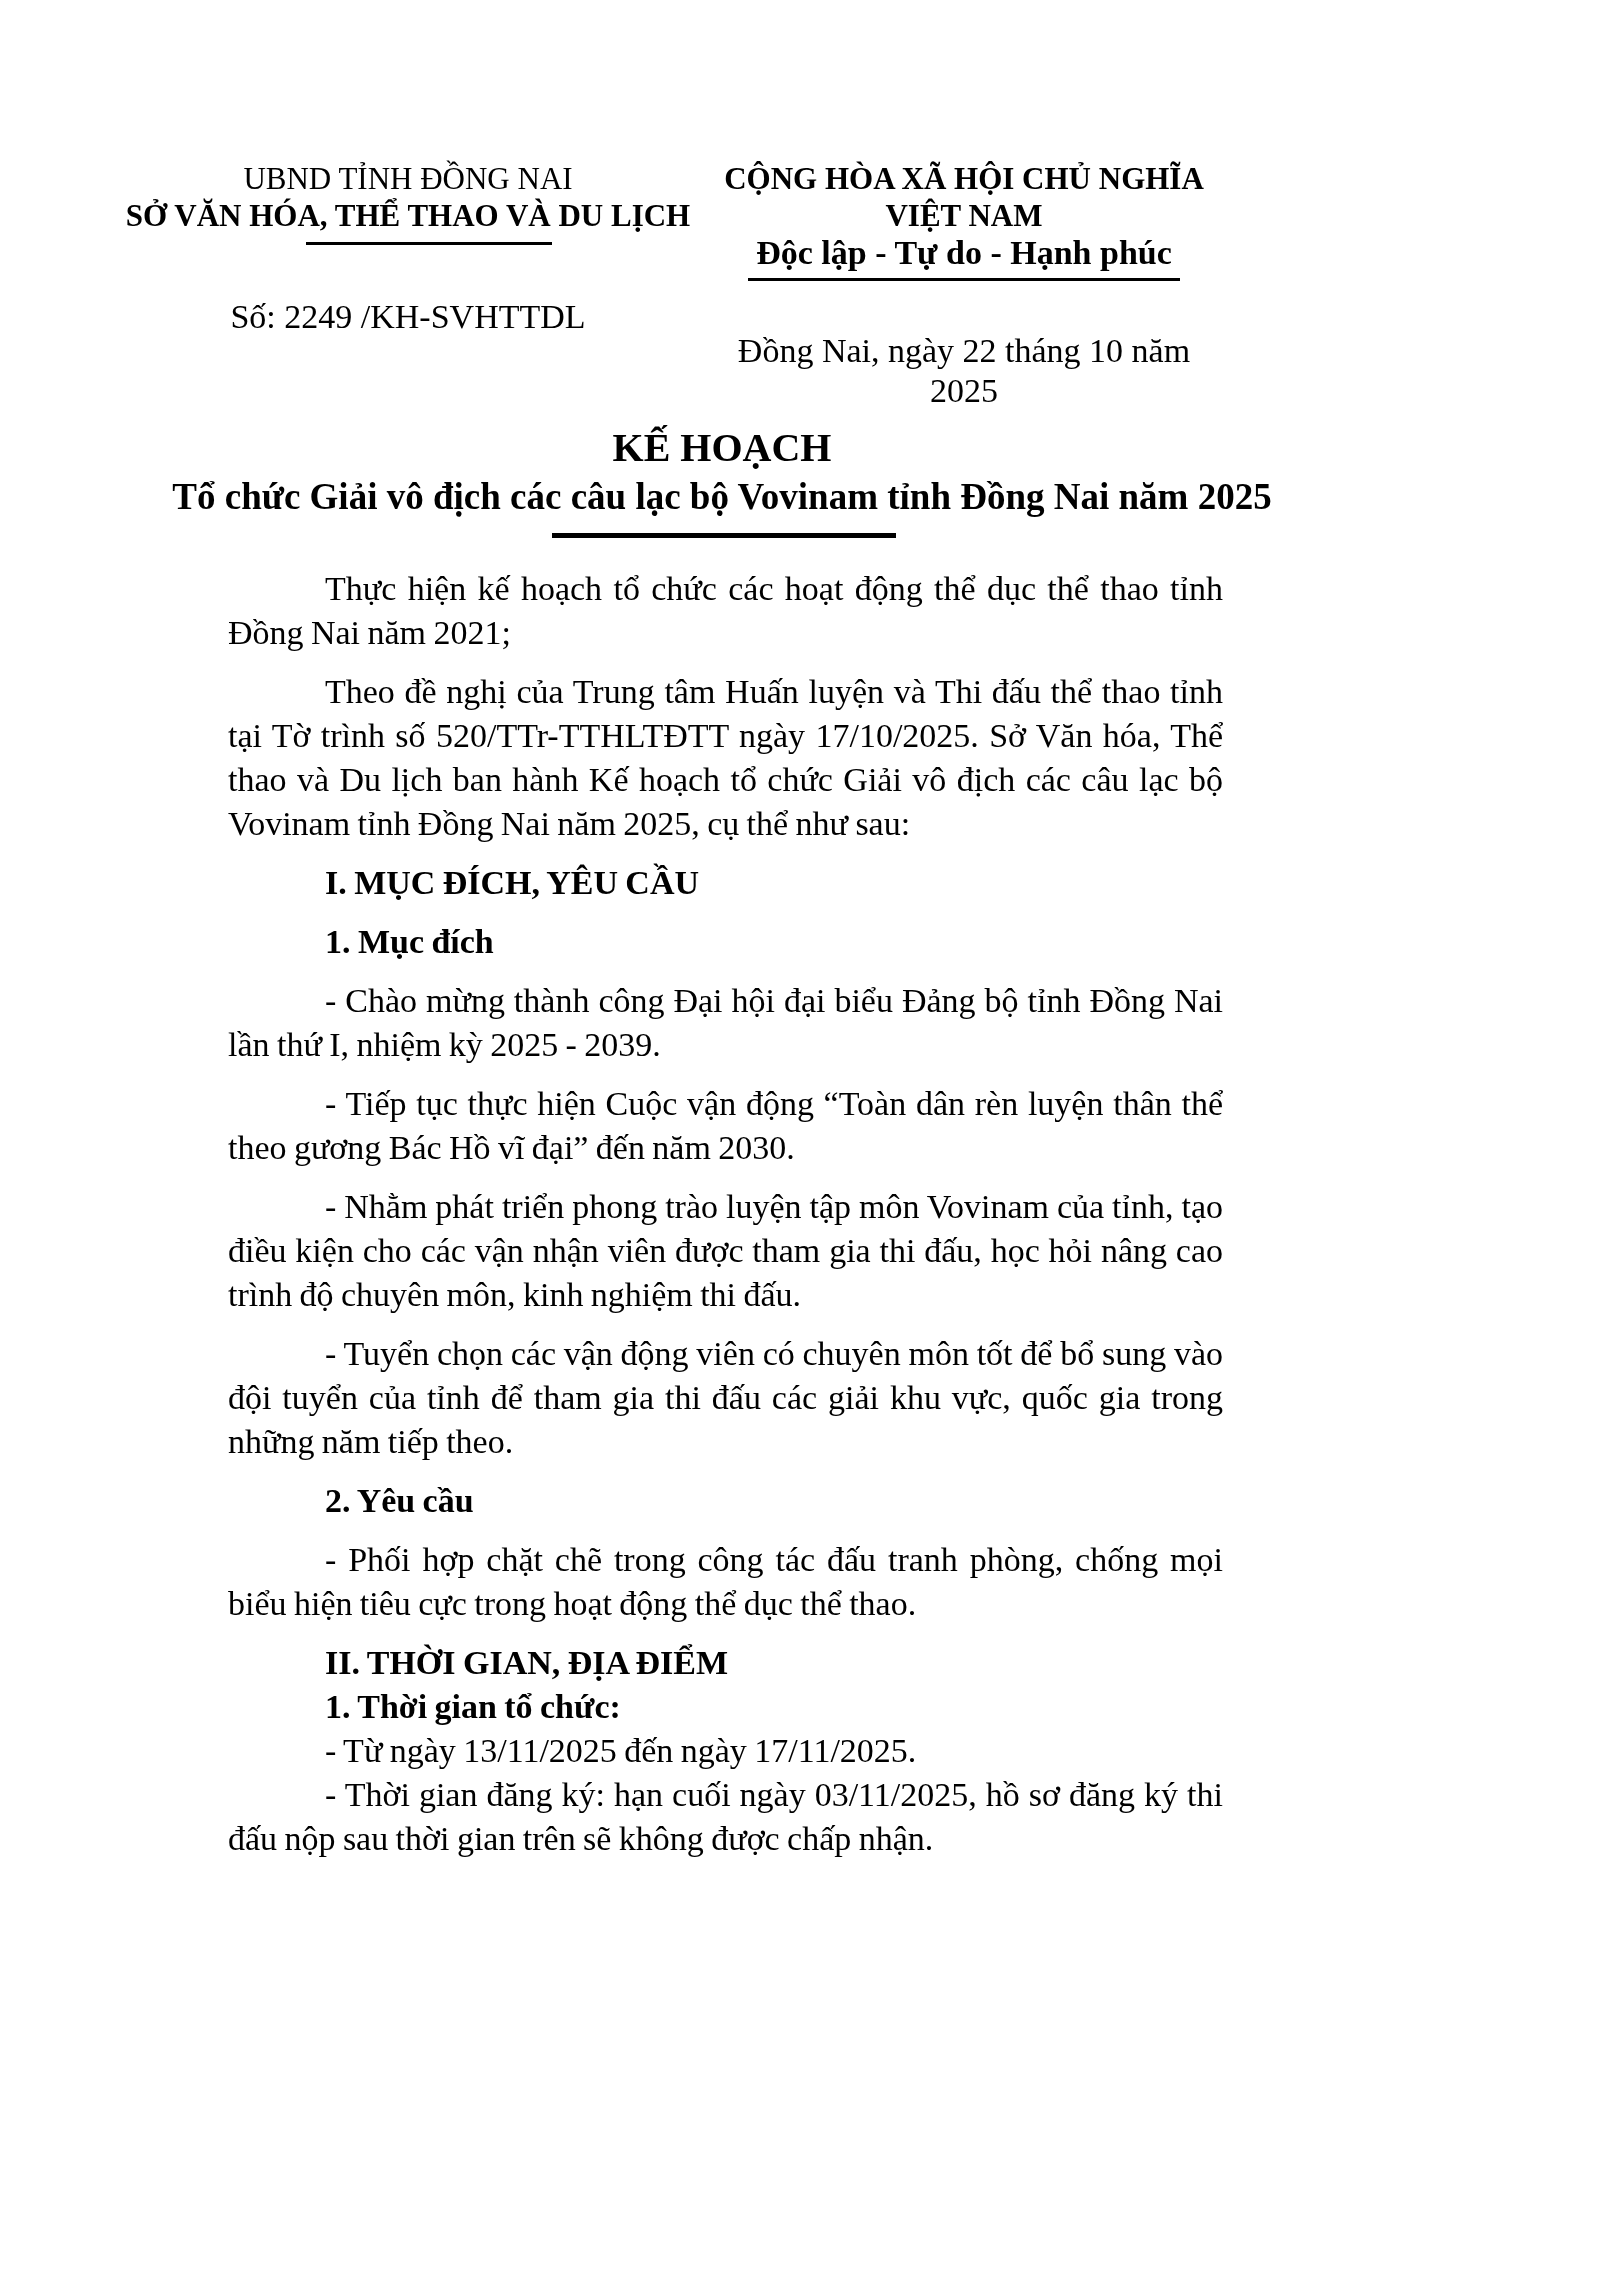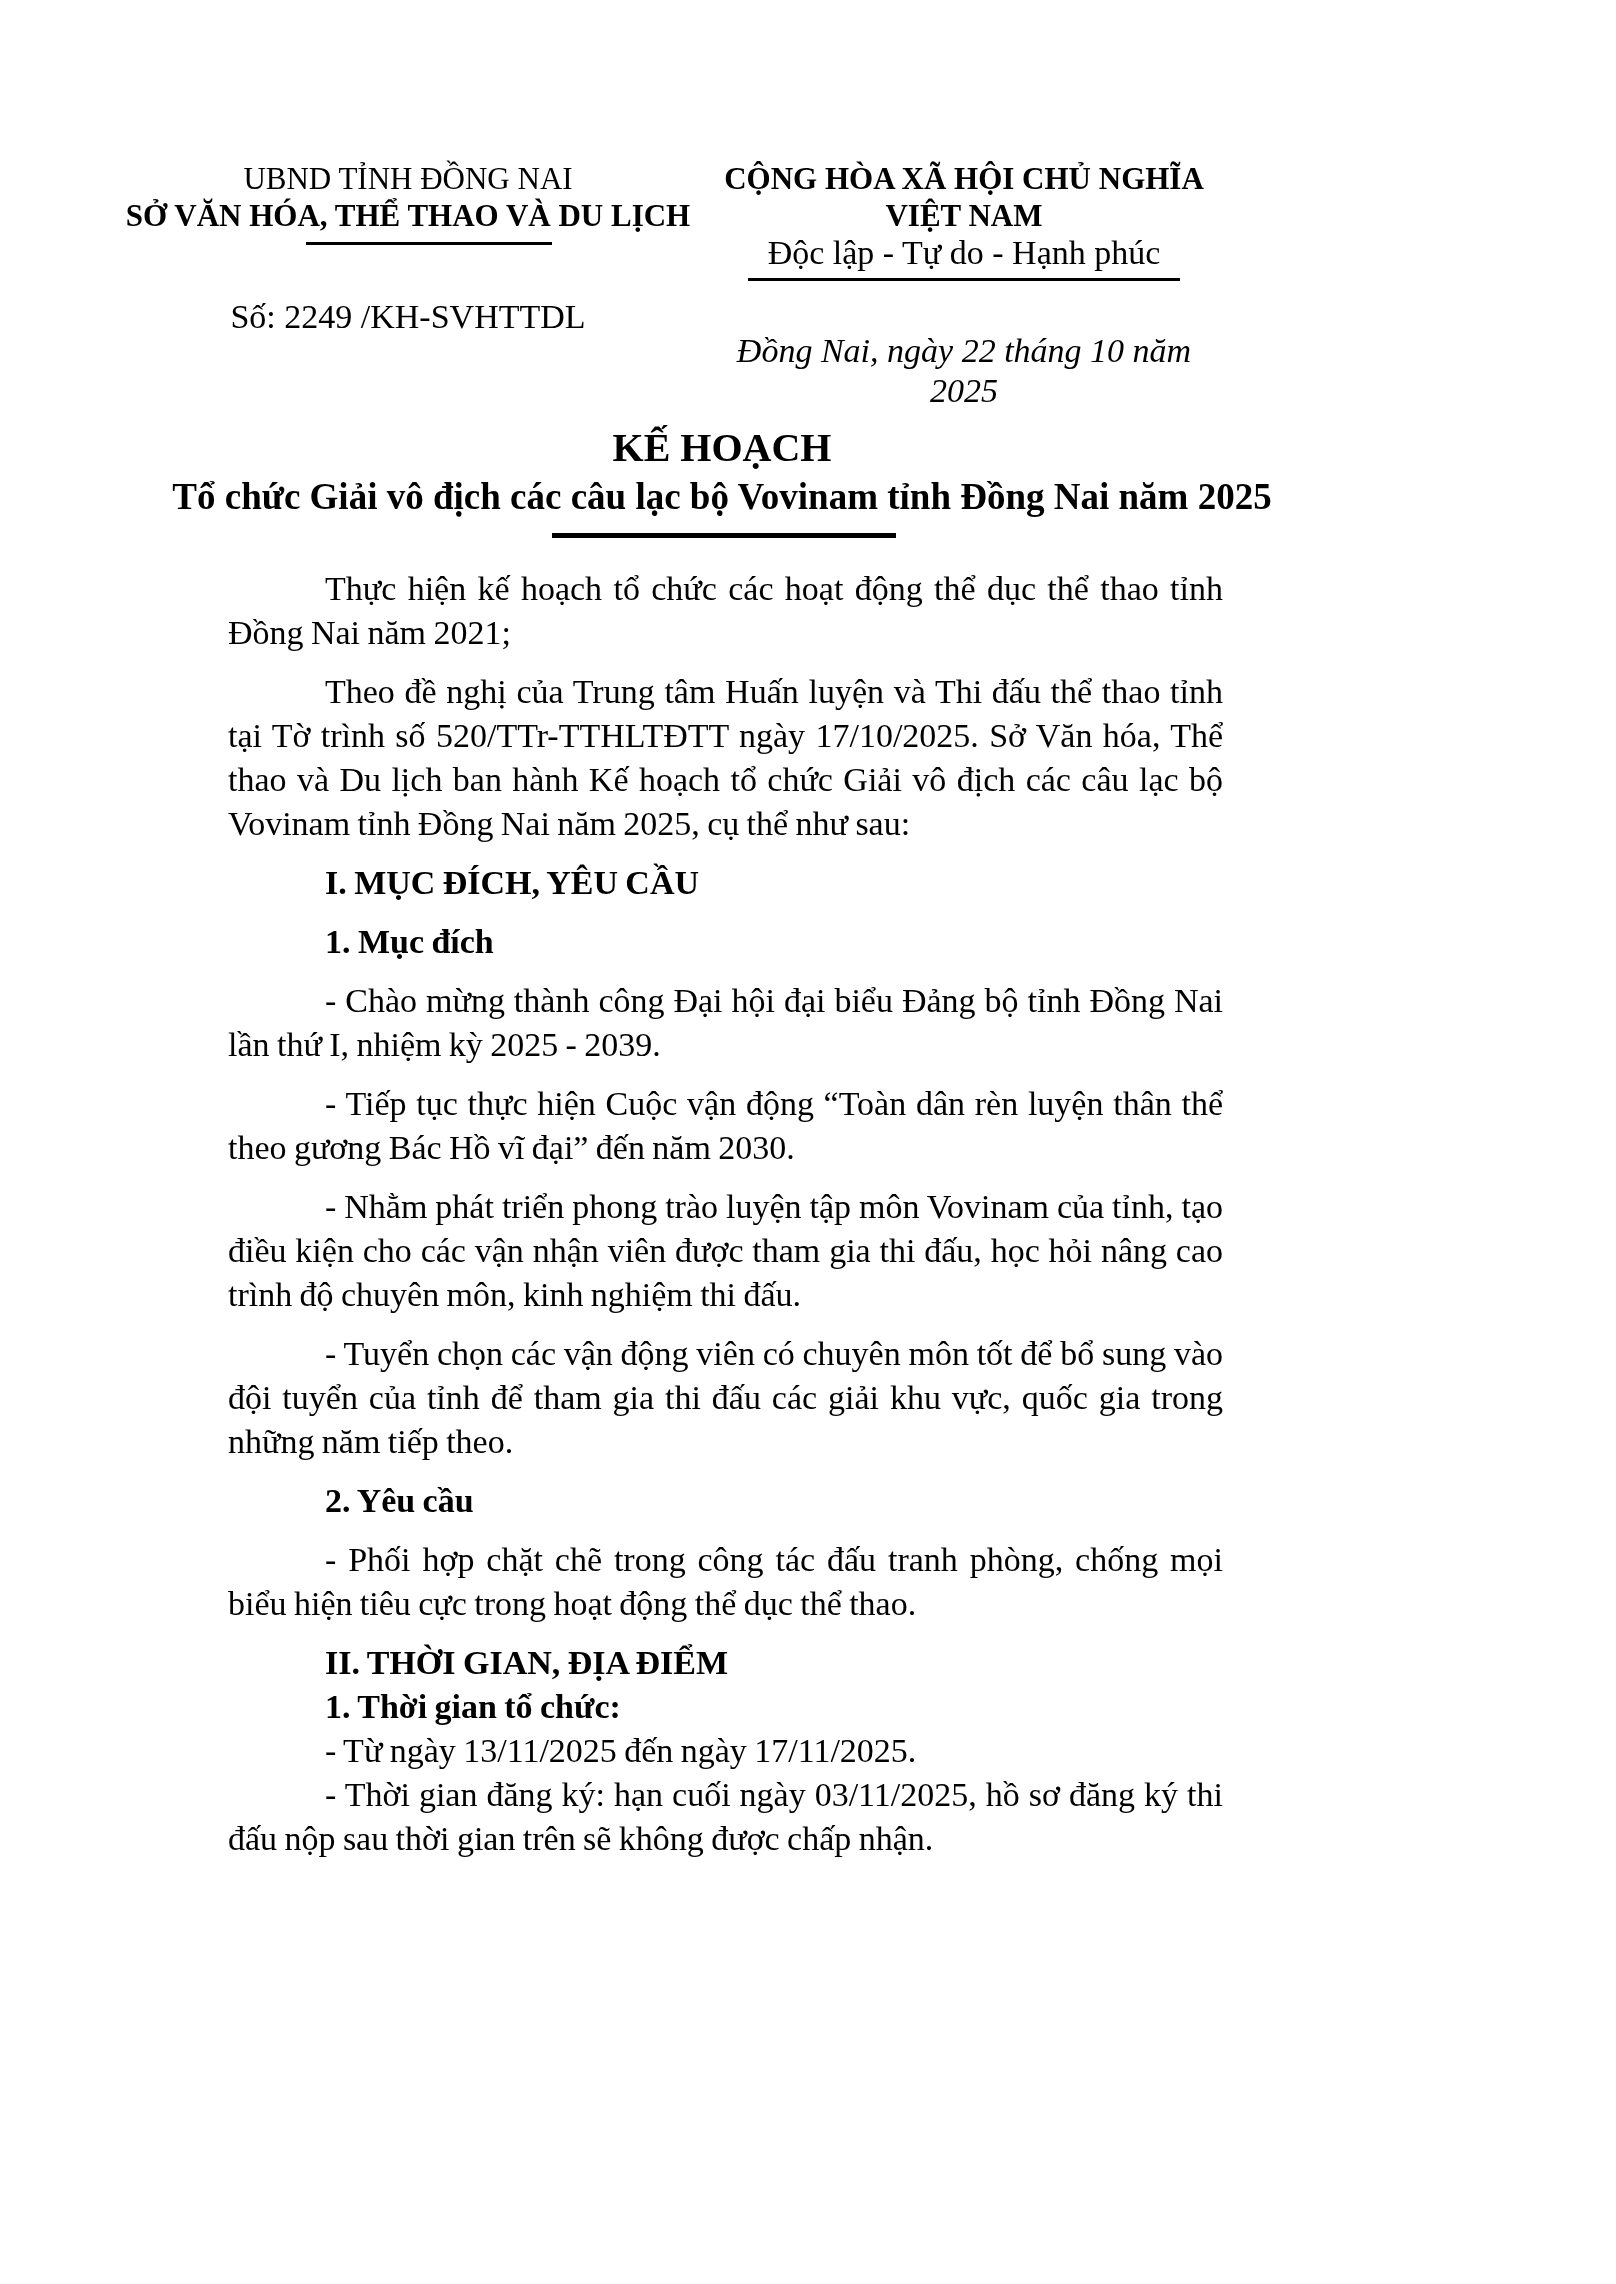--- a/index.html
+++ b/index.html
@@ -12,26 +12,26 @@
     font-family:"Liberation Serif","DejaVu Serif",serif;
     overflow:hidden;
   }
   
   .header{display:flex;padding-top:160px;}
   .col-left{margin-left:114px;width:735px;text-align:center;}
   .col-right{margin-left:auto;margin-right:104px;width:655px;text-align:center;}
   .org-line1{font-size:31px;line-height:37px;}
   .org-line2{font-size:31px;line-height:37px;font-weight:bold;}
   .nat-line1{font-size:31px;line-height:37px;font-weight:bold;}
-  .nat-line2{font-size:34px;line-height:38px;font-weight:normal;}
+  .nat-line2{font-size:34px;line-height:38px;font-weight:bold;}
   .rule{height:3px;background:#000;}
   .rule-left{width:246px;margin:7.6px auto 0;position:relative;left:21px;}
   .rule-right{width:432px;margin:6px auto 0;}
   .doc-number{margin-top:52px;font-size:34px;line-height:40px;}
-  .date-line{margin-top:50px;font-size:34px;line-height:40px;font-style:italic;white-space:pre-wrap;}
+  .date-line{margin-top:50px;font-size:34px;line-height:40px;white-space:pre-wrap;}
   
   .title-block{margin-top:12px;text-align:center;position:relative;left:57px;}
   .title-main{font-size:40px;font-weight:bold;line-height:49px;}
   .title-sub{font-size:37px;font-weight:bold;line-height:49px;}
   .rule-title{width:344px;height:4.6px;background:#000;margin:12px auto 0;position:relative;left:2.3px;}
   
   .body-text{
     margin:29px 107px 0 228px;
     font-size:34px;
     line-height:44px;

